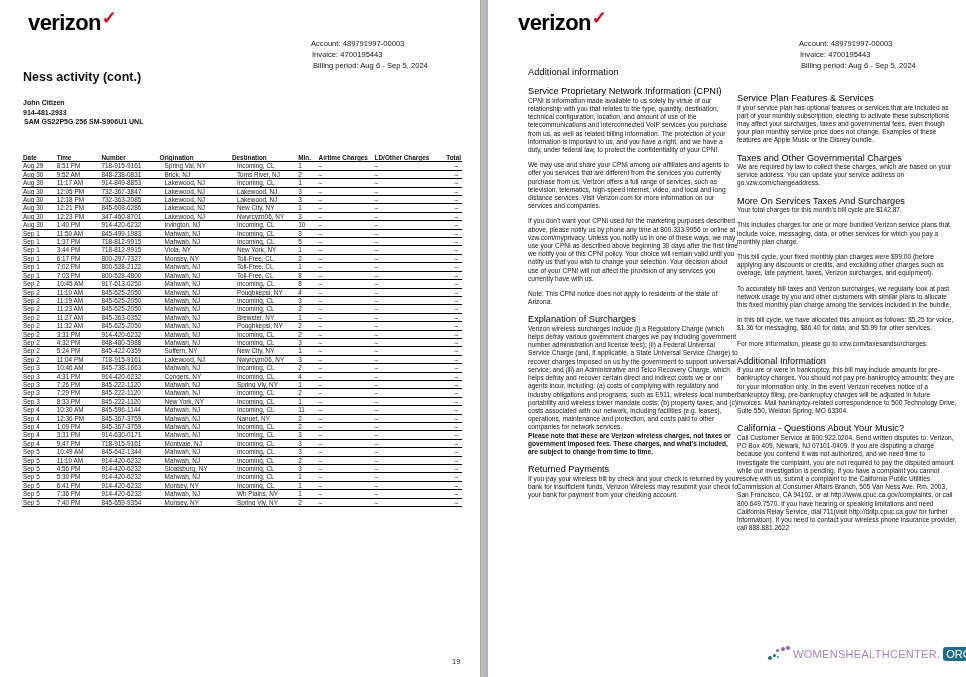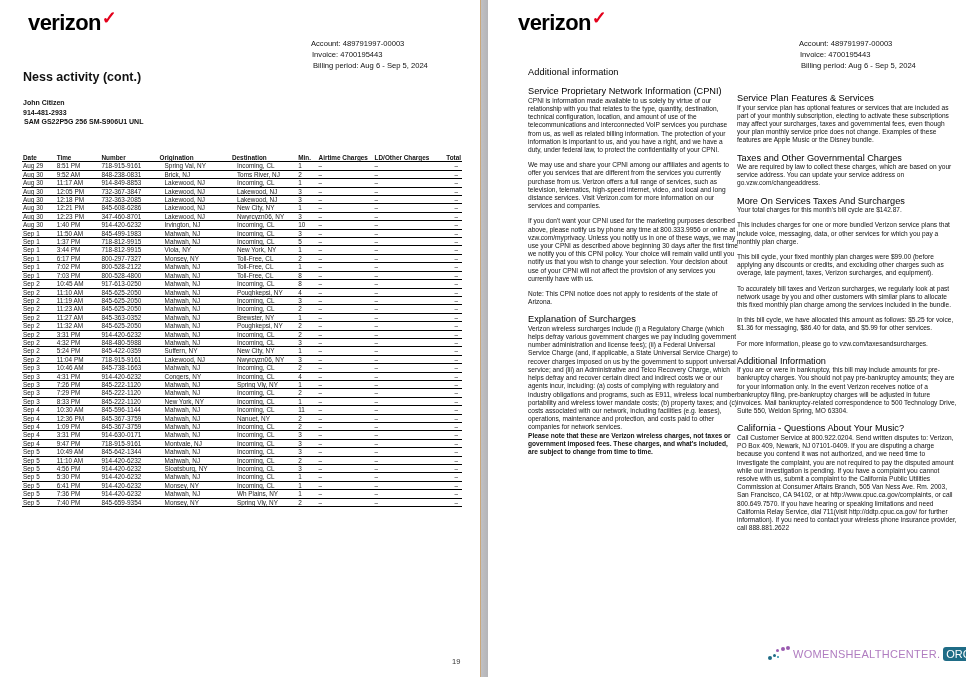--- a/index.html
+++ b/index.html
@@ -564,20 +564,24 @@
           <div class="para">CPNI is information made available to us solely by virtue of our relationship with you that relates to the type, quantity, destination, technical configuration, location, and amount of use of the telecommunications and interconnected VoIP services you purchase from us, as well as related billing information. The protection of your information is important to us, and you have a right, and we have a duty, under federal law, to protect the confidentiality of your CPNI.</div>
           <div class="para">We may use and share your CPNI among our affiliates and agents to offer you services that are different from the services you currently purchase from us. Verizon offers a full range of services, such as television, telematics, high-speed internet, video, and local and long distance services. Visit Verizon.com for more information on our services and companies.</div>
           <div class="para">If you don't want your CPNI used for the marketing purposes described above, please notify us by phone any time at 800.333.9956 or online at vzw.com/myprivacy. Unless you notify us in one of these ways, we may use your CPNI as described above beginning 30 days after the first time we notify you of this CPNI policy. Your choice will remain valid until you notify us that you wish to change your selection. Your decision about use of your CPNI will not affect the provision of any services you currently have with us.</div>
           <div class="para">Note: This CPNI notice does not apply to residents of the state of Arizona.</div>
         </div>
         <div class="section">
           <div class="sec-h">Explanation of Surcharges</div>
           <div class="para tight">Verizon wireless surcharges include (i) a Regulatory Charge (which helps defray various government charges we pay including government number administration and license fees); (ii) a Federal Universal Service Charge (and, if applicable, a State Universal Service Charge) to recover charges imposed on us by the government to support universal service; and (iii) an Administrative and Telco Recovery Charge, which helps defray and recover certain direct and indirect costs we or our agents incur, including: (a) costs of complying with regulatory and industry obligations and programs, such as E911, wireless local number portability and wireless tower mandate costs; (b) property taxes; and (c) costs associated with our network, including facilities (e.g. leases), operations, maintenance and protection, and costs paid to other companies for network services.</div>
           <div class="para boldp">Please note that these are Verizon wireless charges, not taxes or government imposed fees. These charges, and what's included, are subject to change from time to time.</div>
         </div>
+        <div class="section">
+          <div class="sec-h">Returned Payments</div>
+          <div class="para">If you pay your wireless bill by check and your check is returned by your bank for insufficient funds, Verizon Wireless may resubmit your check to your bank for payment from your checking account.</div>
+        </div>
       </div>
   </div>
 
   <div class="col col-b">
     <div id="col-b-sections">
         <div class="section">
           <div class="sec-h">Service Plan Features &amp; Services</div>
           <div class="para">If your service plan has optional features or services that are included as part of your monthly subscription, electing to activate these subscriptions may affect your surcharges, taxes and governmental fees, even though your plan monthly service price does not change. Examples of these features are Apple Music or the Disney bundle.</div>
         </div>
         <div class="section">

